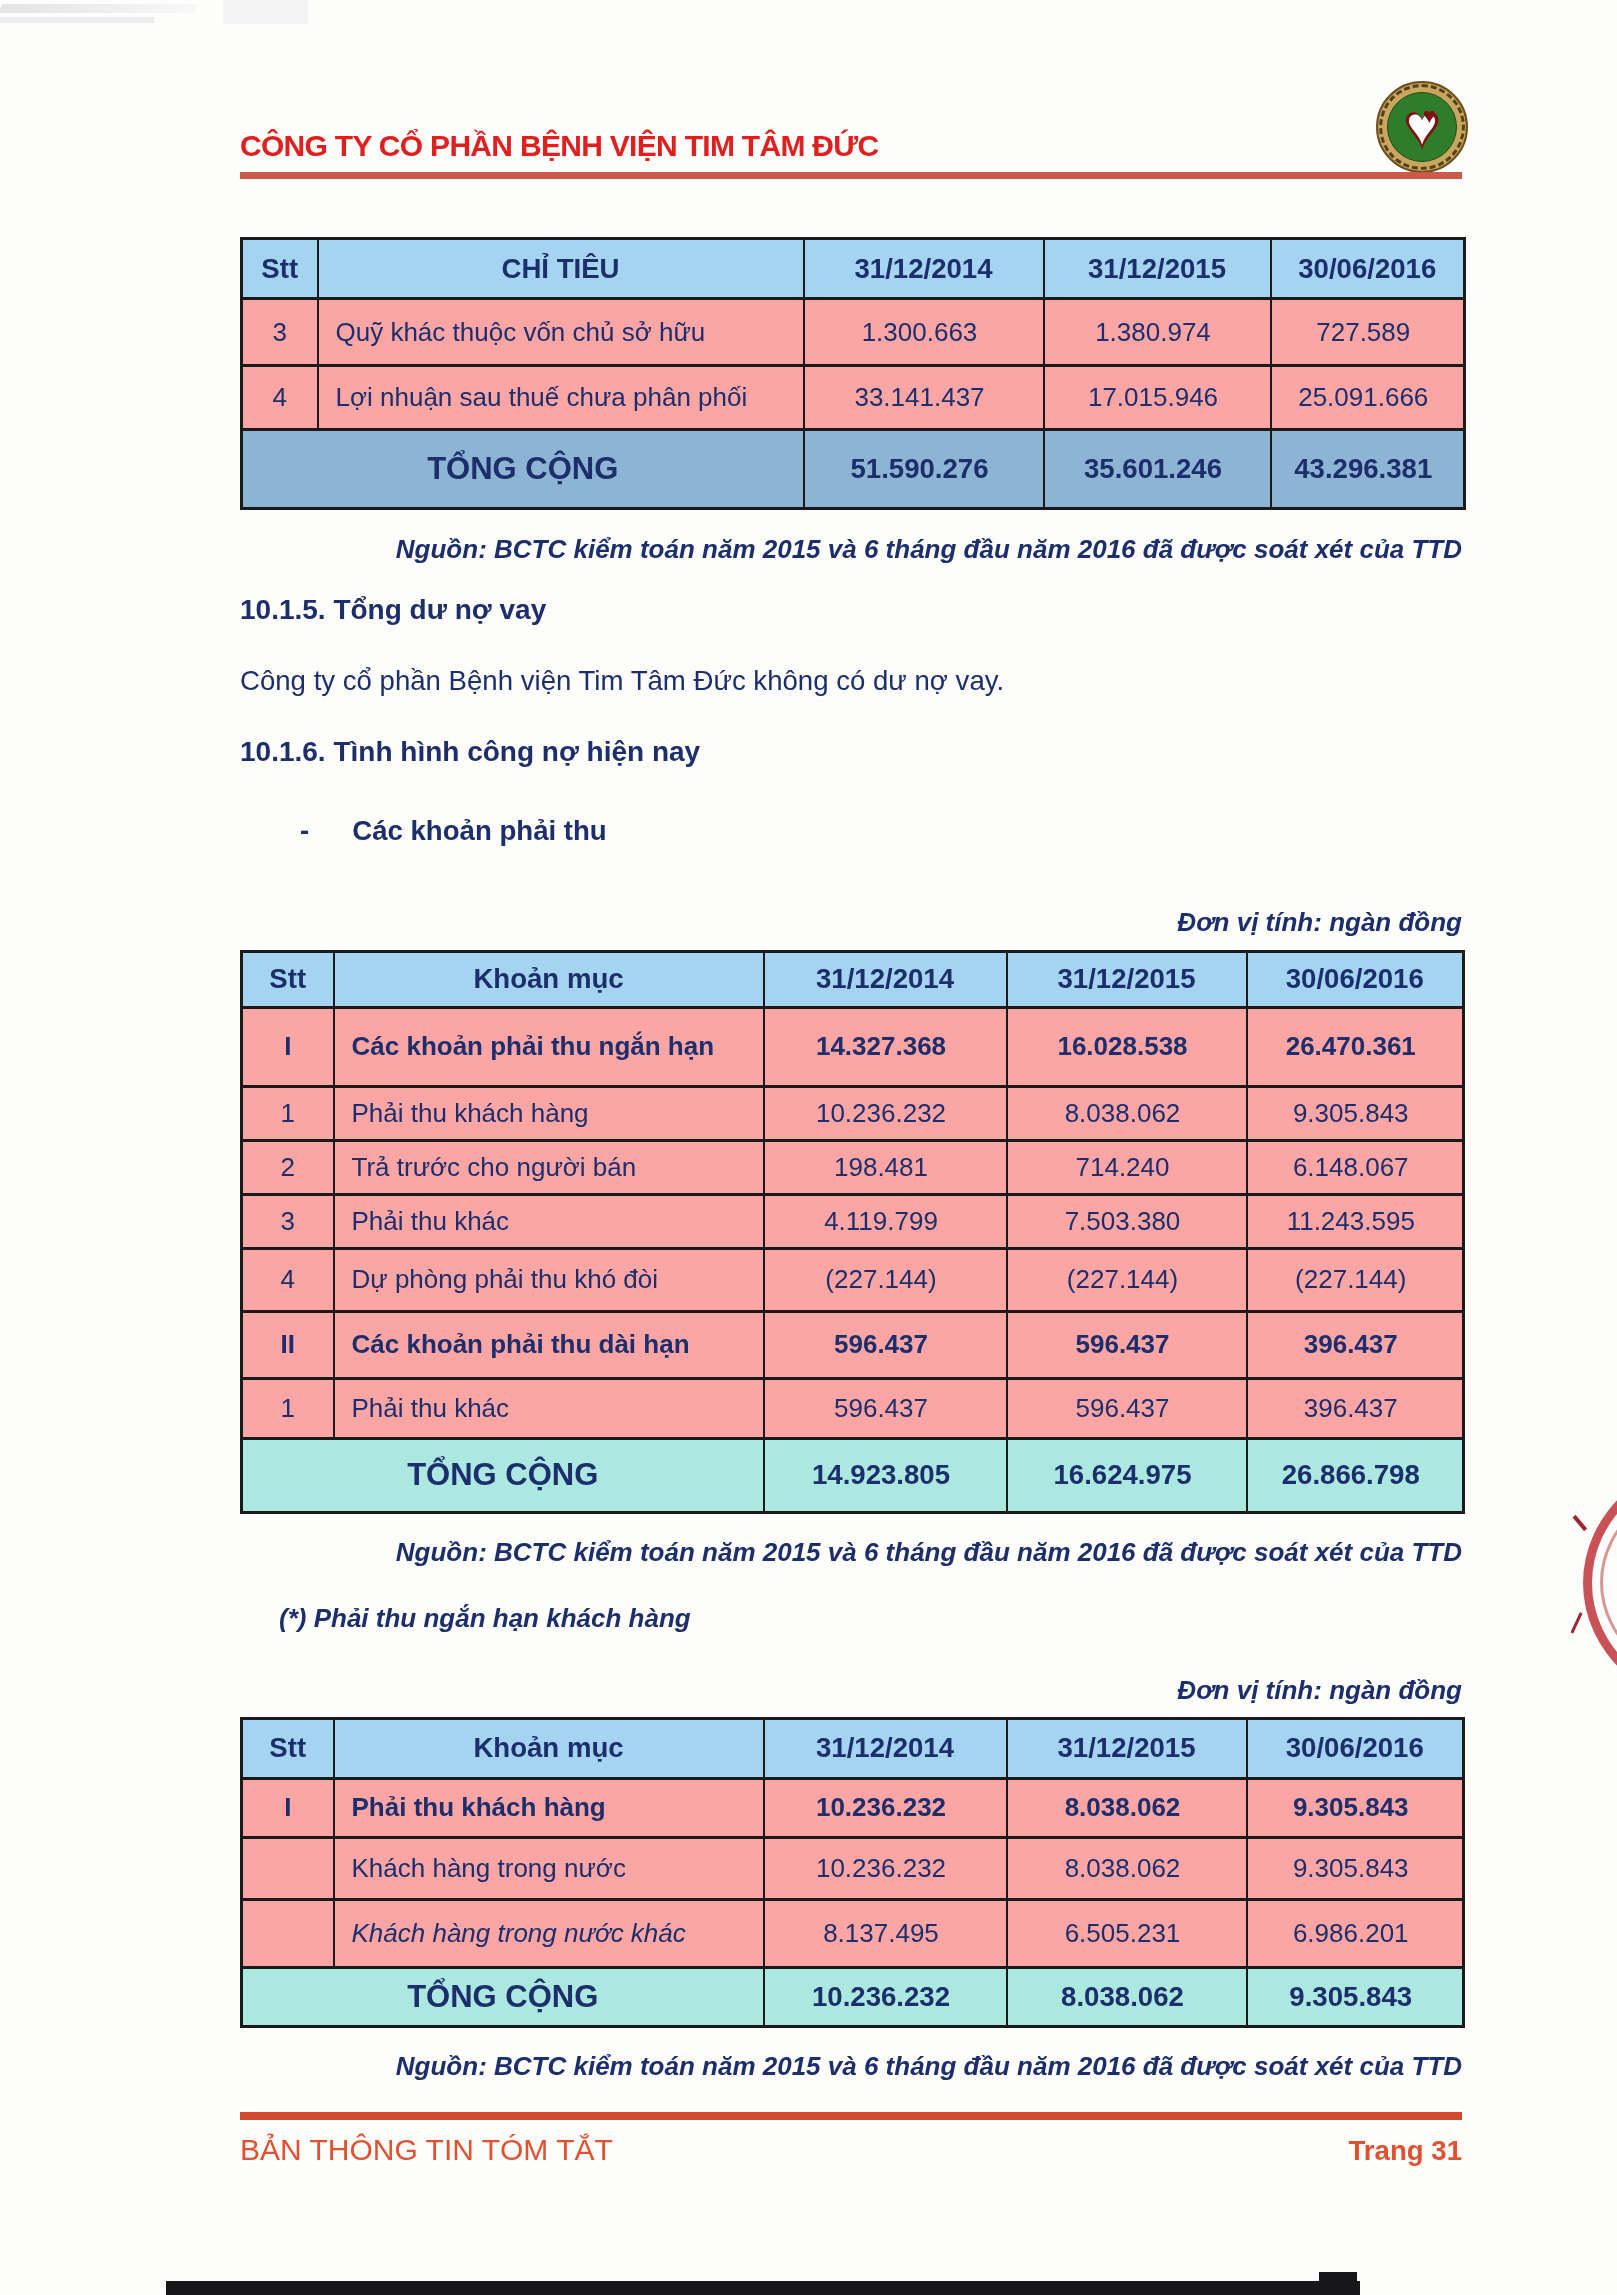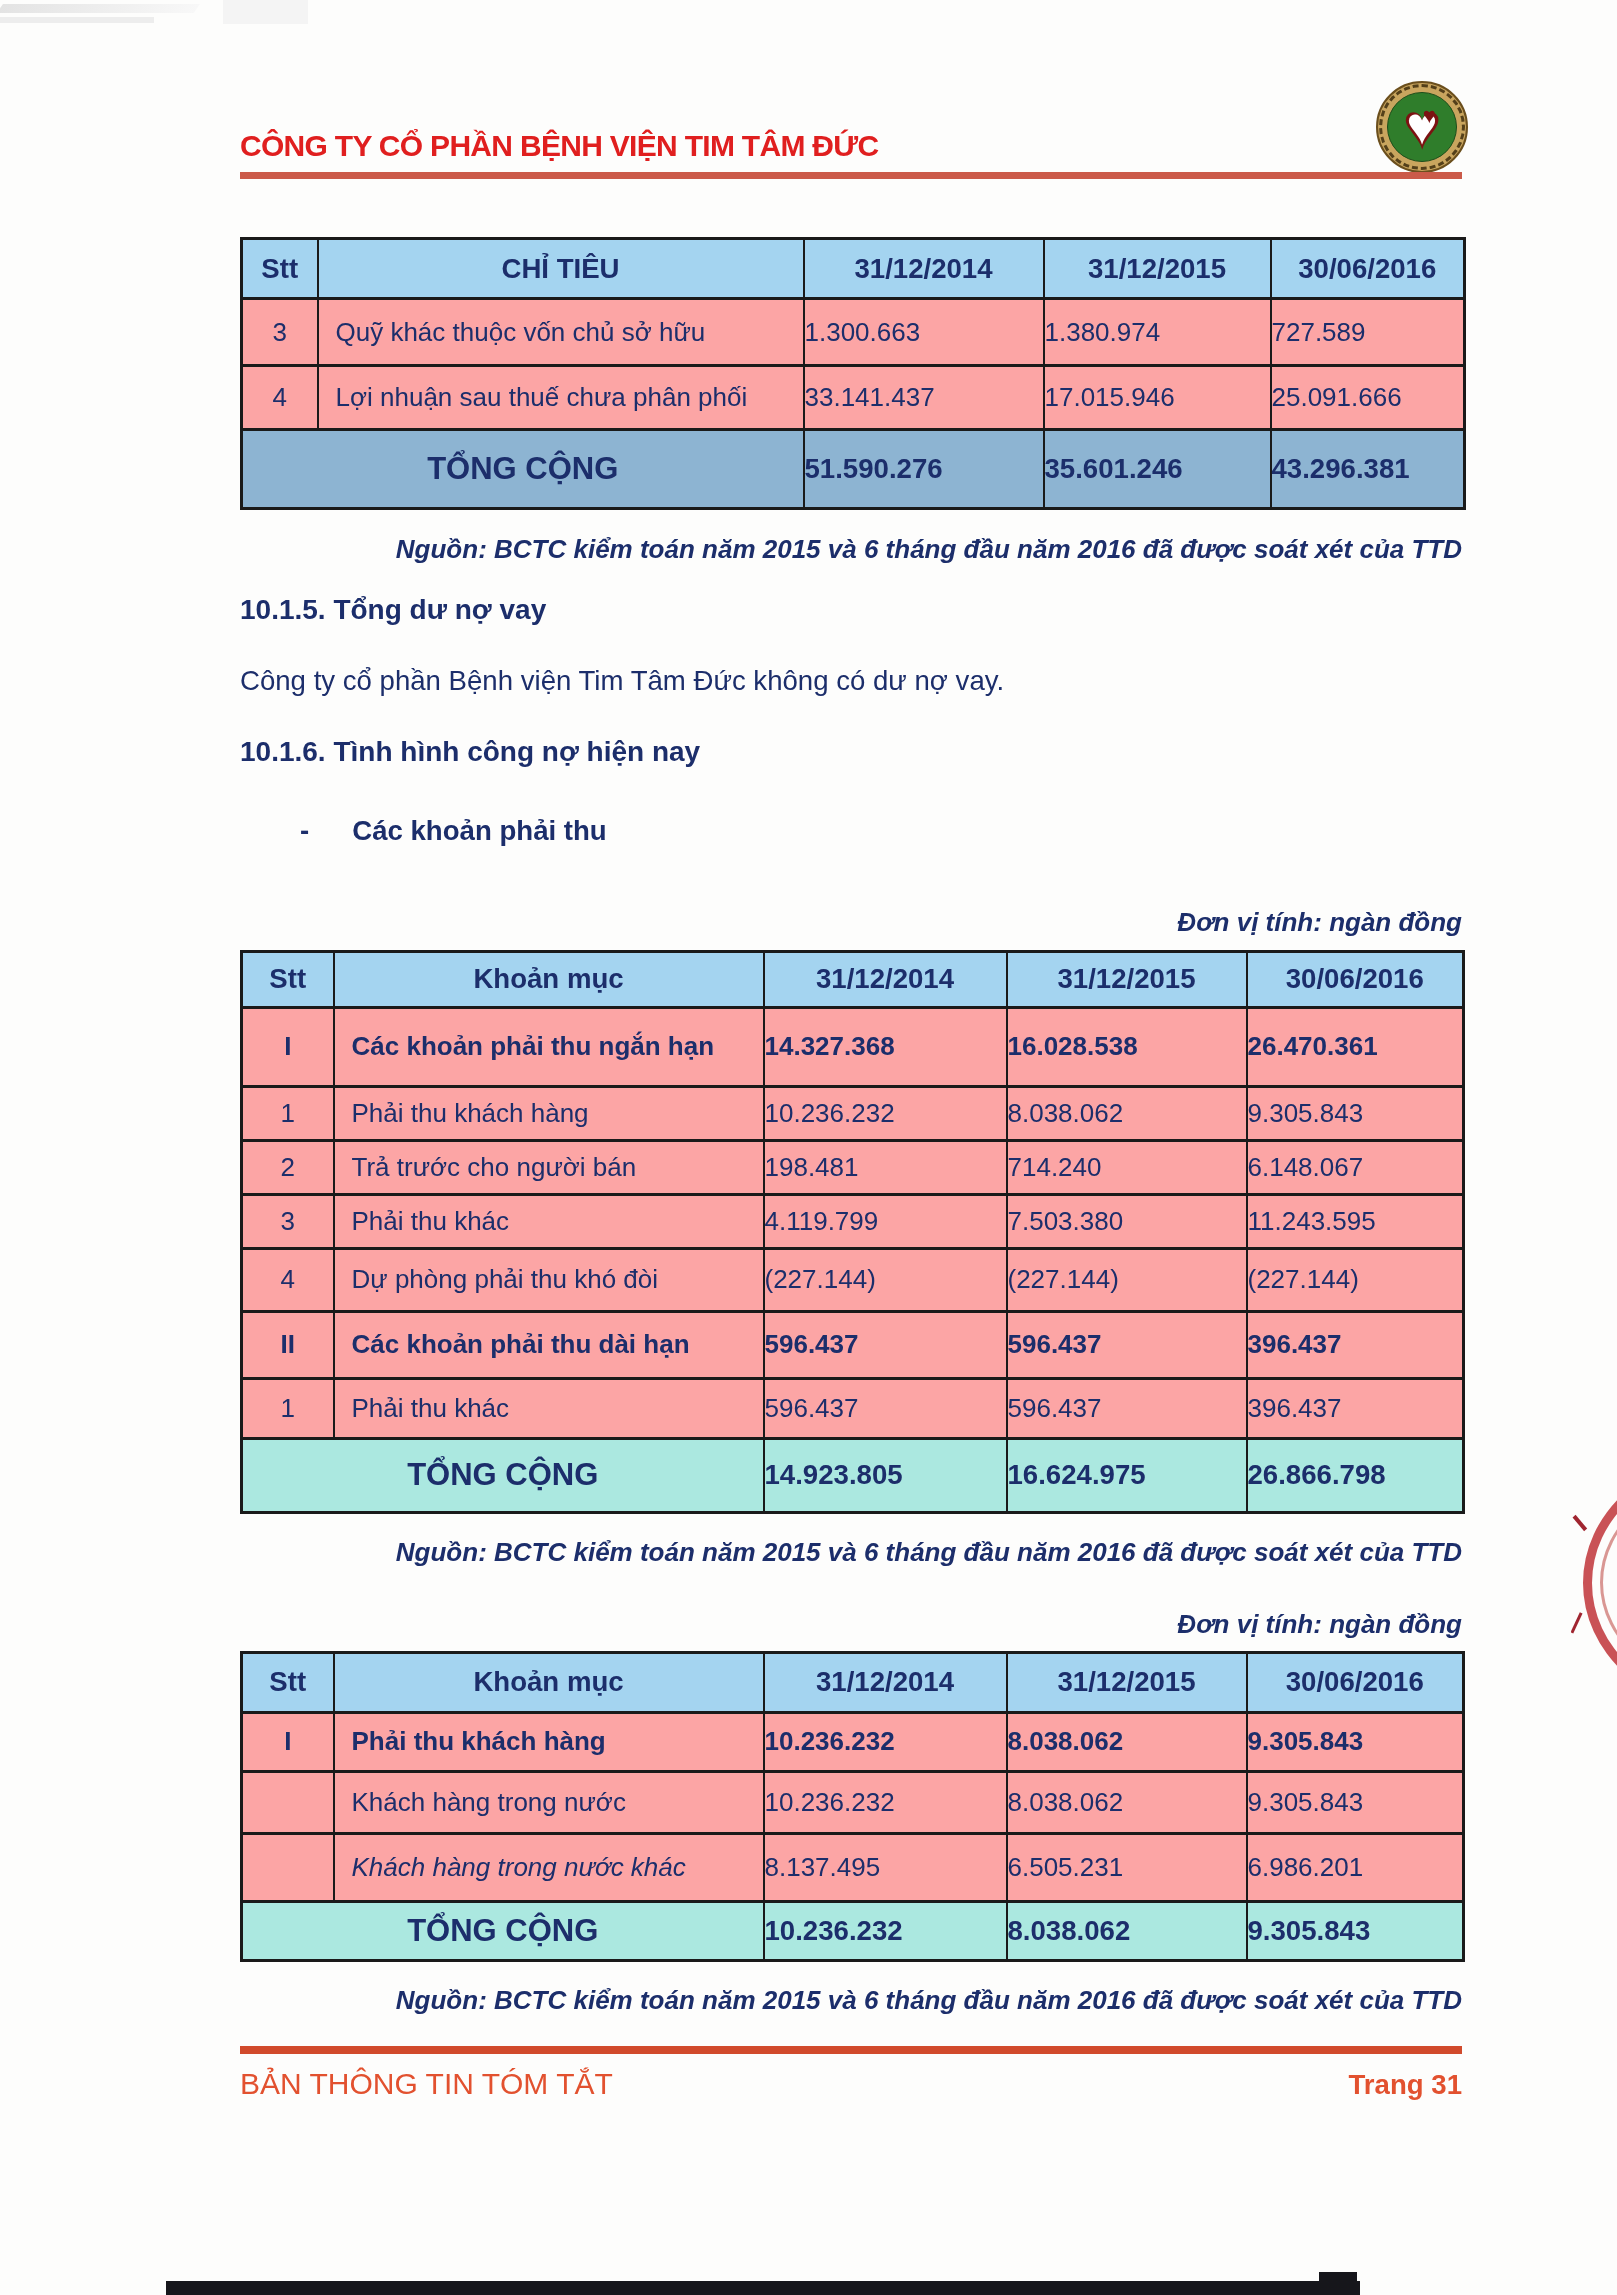--- a/index.html
+++ b/index.html
@@ -36,21 +36,21 @@
   
   table { border-collapse:collapse; table-layout:fixed; width:1222px; background:#fca5a5; }
   th, td { border-left:2px solid #1a1a1a; border-right:2px solid #1a1a1a;
            border-top:3.3px solid #1a1a1a; border-bottom:3.3px solid #1a1a1a;
            vertical-align:middle; }
   table { border:3.9px solid #1a1a1a; }
   th { background:#a4d4f0; font-size:27.6px; font-weight:700; text-align:center; }
   td { font-size:26px; }
   .col-stt { text-align:center; }
   .col-label { text-align:left; padding-left:17px; padding-right:13px; }
-  .col-num { text-align:left; padding-right:8px; }
+  .col-num { text-align:center; padding-right:8px; }
   .row-bold td { font-weight:700; }
   .row-italic .col-label { font-style:italic; }
   .total-row td { font-weight:700; font-size:27.6px; }
   .total-label { text-align:center; font-size:31px !important; }
   .t1-total td { background:#8db4d2; }
   .teal-total td { background:#abe8e0; }
   .label-justify { text-align:justify; line-height:2.05; padding-right:9.2px; }
 
   .equity-table { margin-top:58px; }
   .equity-table tr.hdr th { height:60px; }
@@ -258,20 +258,21 @@
       <tr class="tot total-row teal-total">
         <td class="total-label" colspan="2">TỔNG CỘNG</td>
         <td class="col-num">14.923.805</td>
         <td class="col-num">16.624.975</td>
         <td class="col-num">26.866.798</td>
       </tr>
     </tbody>
       </table>
 
     <div class="source-note">Nguồn: BCTC kiểm toán năm 2015 và 6 tháng đầu năm 2016 đã được soát xét của TTD</div>
+    <div class="footnote">(*) Phải thu ngắn hạn khách hàng</div>
     <div class="unit-note unit-note2">Đơn vị tính: ngàn đồng</div>
 
     <table class="cust-table">
       <colgroup>
           <col style="width:92px">
           <col style="width:430px">
           <col style="width:243px">
           <col style="width:240px">
           <col style="width:217px">
         </colgroup>

